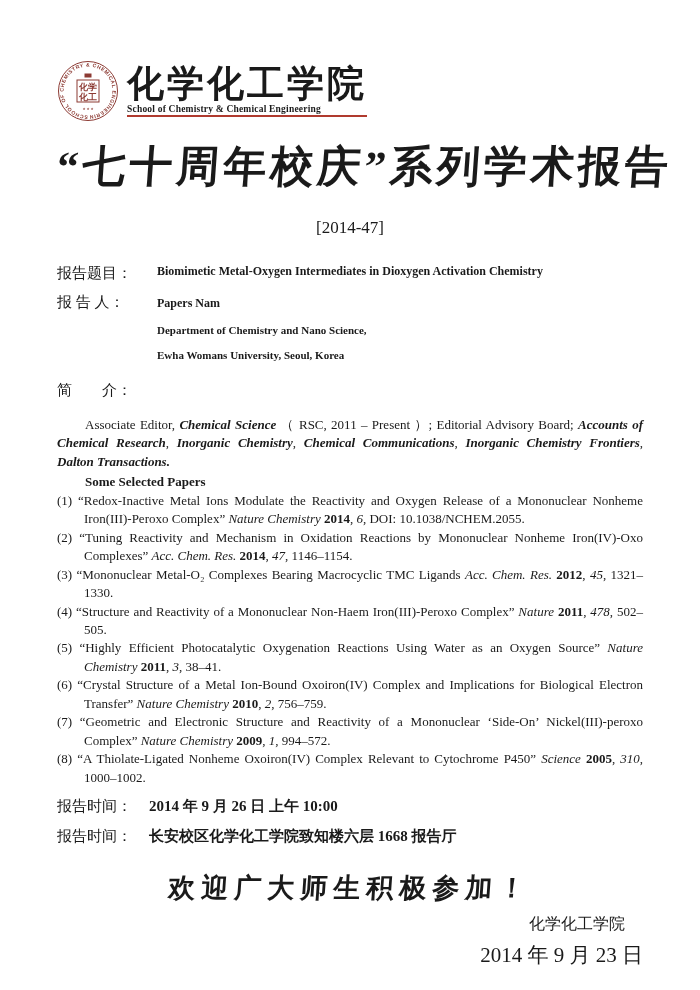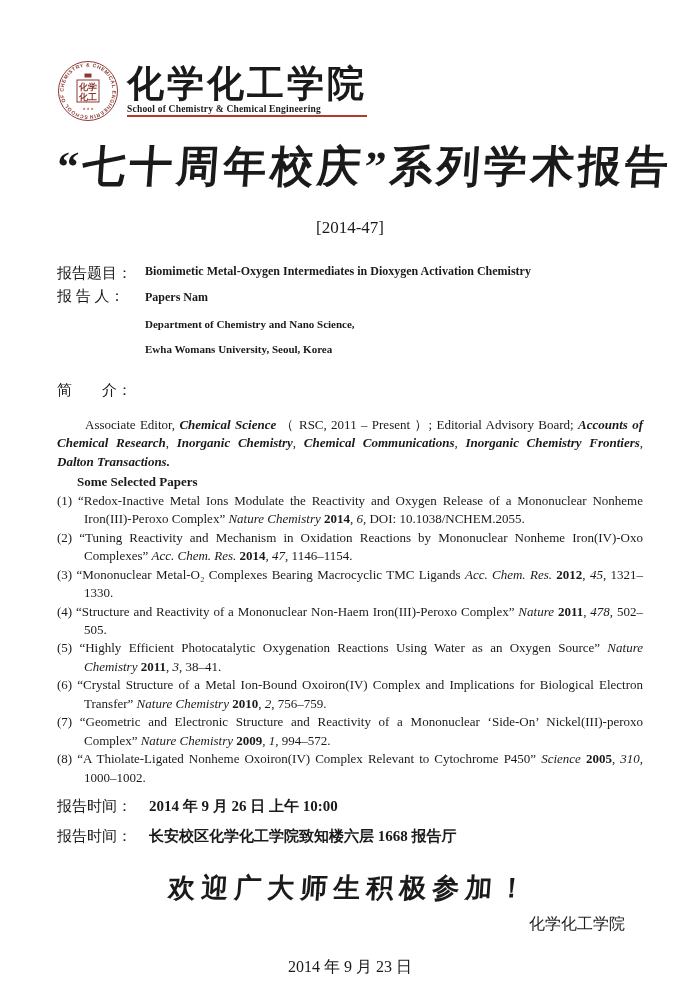--- a/index.html
+++ b/index.html
@@ -38,34 +38,34 @@
     transform:skewX(-4deg);
     white-space:nowrap;
   }
   .issue-no{
     text-align:center;
     font-size:17px;
     margin-top:22px;
   }
   
   .fields{margin-top:26px;font-size:15px;}
-  .field-row{display:flex;line-height:1.25;margin-top:4px;}
+  .field-row{display:flex;line-height:1.25;margin-top:10px;gap:12px;}
   .field-label{flex:0 0 88px;white-space:nowrap;}
   .field-value{font-weight:bold;font-size:12px;}
   .speaker-block .affil{font-weight:bold;font-size:11px;margin-top:12px;line-height:1.25;}
-  .bio-label{margin-top:24px;font-size:15px;}
+  .bio-label{margin-top:18px;font-size:15px;}
   
   .intro{
     margin-top:16px;
     font-size:13px;line-height:1.42;
     text-align:justify;
     text-indent:28px;
   }
   .papers-heading{
-    margin-left:20px;margin-top:2px;
+    margin-left:28px;margin-top:2px;
     font-size:13px;font-weight:bold;line-height:1.42;
   }
   .papers{font-size:13px;line-height:1.42;}
   .paper{
     padding-left:27px;text-indent:-27px;
     text-align:justify;
   }
   .run-n{font-style:normal;}
   .run-i{font-style:italic;}
   .run-b{font-weight:bold;}
@@ -83,23 +83,23 @@
     letter-spacing:6px;
     transform:skewX(-4deg);
   }
   .sign-line{
     text-align:right;
     font-size:16px;
     margin-top:8px;
     padding-right:18px;
   }
   .date-line{
-    text-align:center;
-    font-size:16px;
-    margin-top:22px;
+    text-align:right;
+    font-size:21px;
+    margin-top:6px;
     padding-right:0px;
   }
 </style>
 </head>
 <body>
 
 <div class="page">
 
   <div class="logo-row">
     <svg class="seal" viewBox="0 0 62 62">

